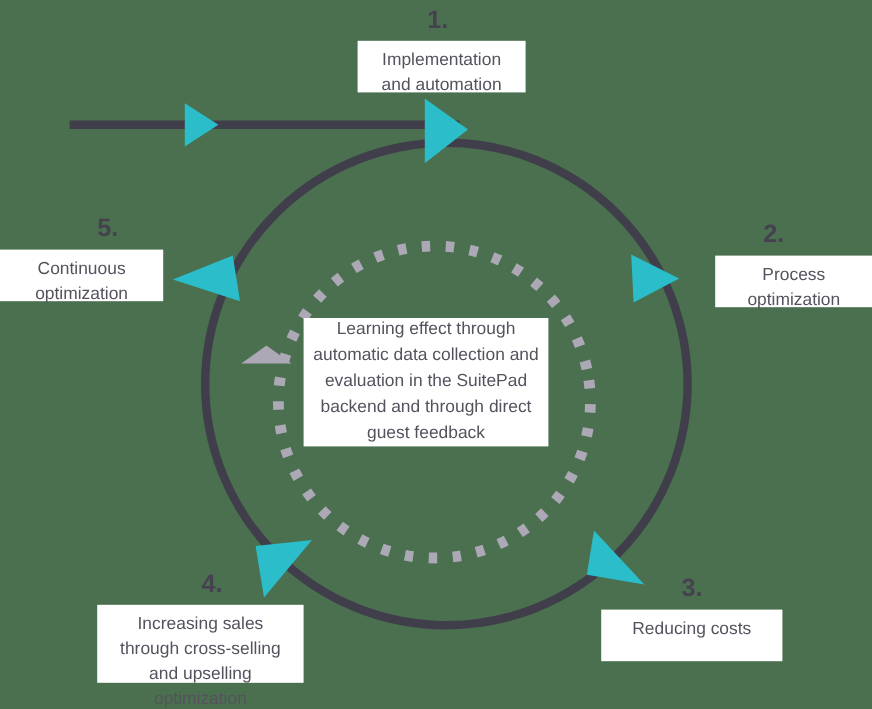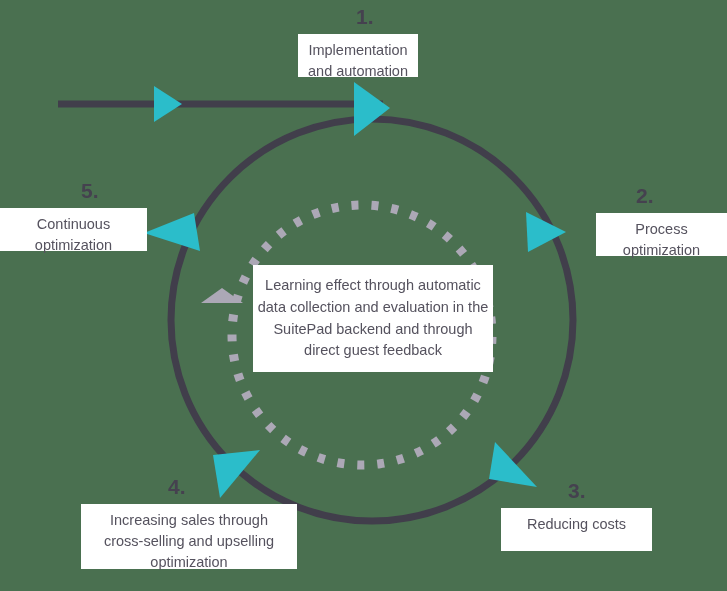--- a/index.html
+++ b/index.html
@@ -61,31 +61,31 @@
     box-sizing: border-box;
     display: flex;
     align-items: center;
     justify-content: center;
   }
   .center-box span { display: block; padding: 0 2px; }
 
   
   #box-investment { left: 118px; top: 57px; width: 86px; height: 26px;
       padding: 3px 4px; font-size: 15px; text-align: left; }
-  #box-1 { left: 298px; top: 34px; width: 120px; height: 43px; }
+  #box-1 { left: 298px; top: 34px; width: 140px; height: 43px; }
   #num-1 { left: 356px; top: 5px; }
   #box-2 { left: 596px; top: 213px; width: 131px; height: 43px; }
   #num-2 { left: 636px; top: 184px; }
   #box-3 { left: 501px; top: 508px; width: 151px; height: 43px; }
   #num-3 { left: 568px; top: 479px; }
-  #box-4 { left: 81px; top: 504px; width: 216px; height: 65px; }
+  #box-4 { left: 81px; top: 504px; width: 172px; height: 65px; }
   #num-4 { left: 168px; top: 475px; }
-  #box-5 { left: 0px; top: 208px; width: 147px; height: 43px; }
+  #box-5 { left: 0px; top: 208px; width: 136px; height: 43px; }
   #num-5 { left: 81px; top: 179px; }
-  #center-text { left: 253px; top: 265px; width: 240px; height: 107px; }
+  #center-text { left: 253px; top: 265px; width: 204px; height: 107px; }
 </style>
 </head>
 <body>
 
 <div id="diagram-root">
 
   <svg class="layer" viewBox="0 0 727 591">
 
     <circle cx="372" cy="320" r="201" fill="none" stroke="#413e4b" stroke-width="7"></circle>
 

